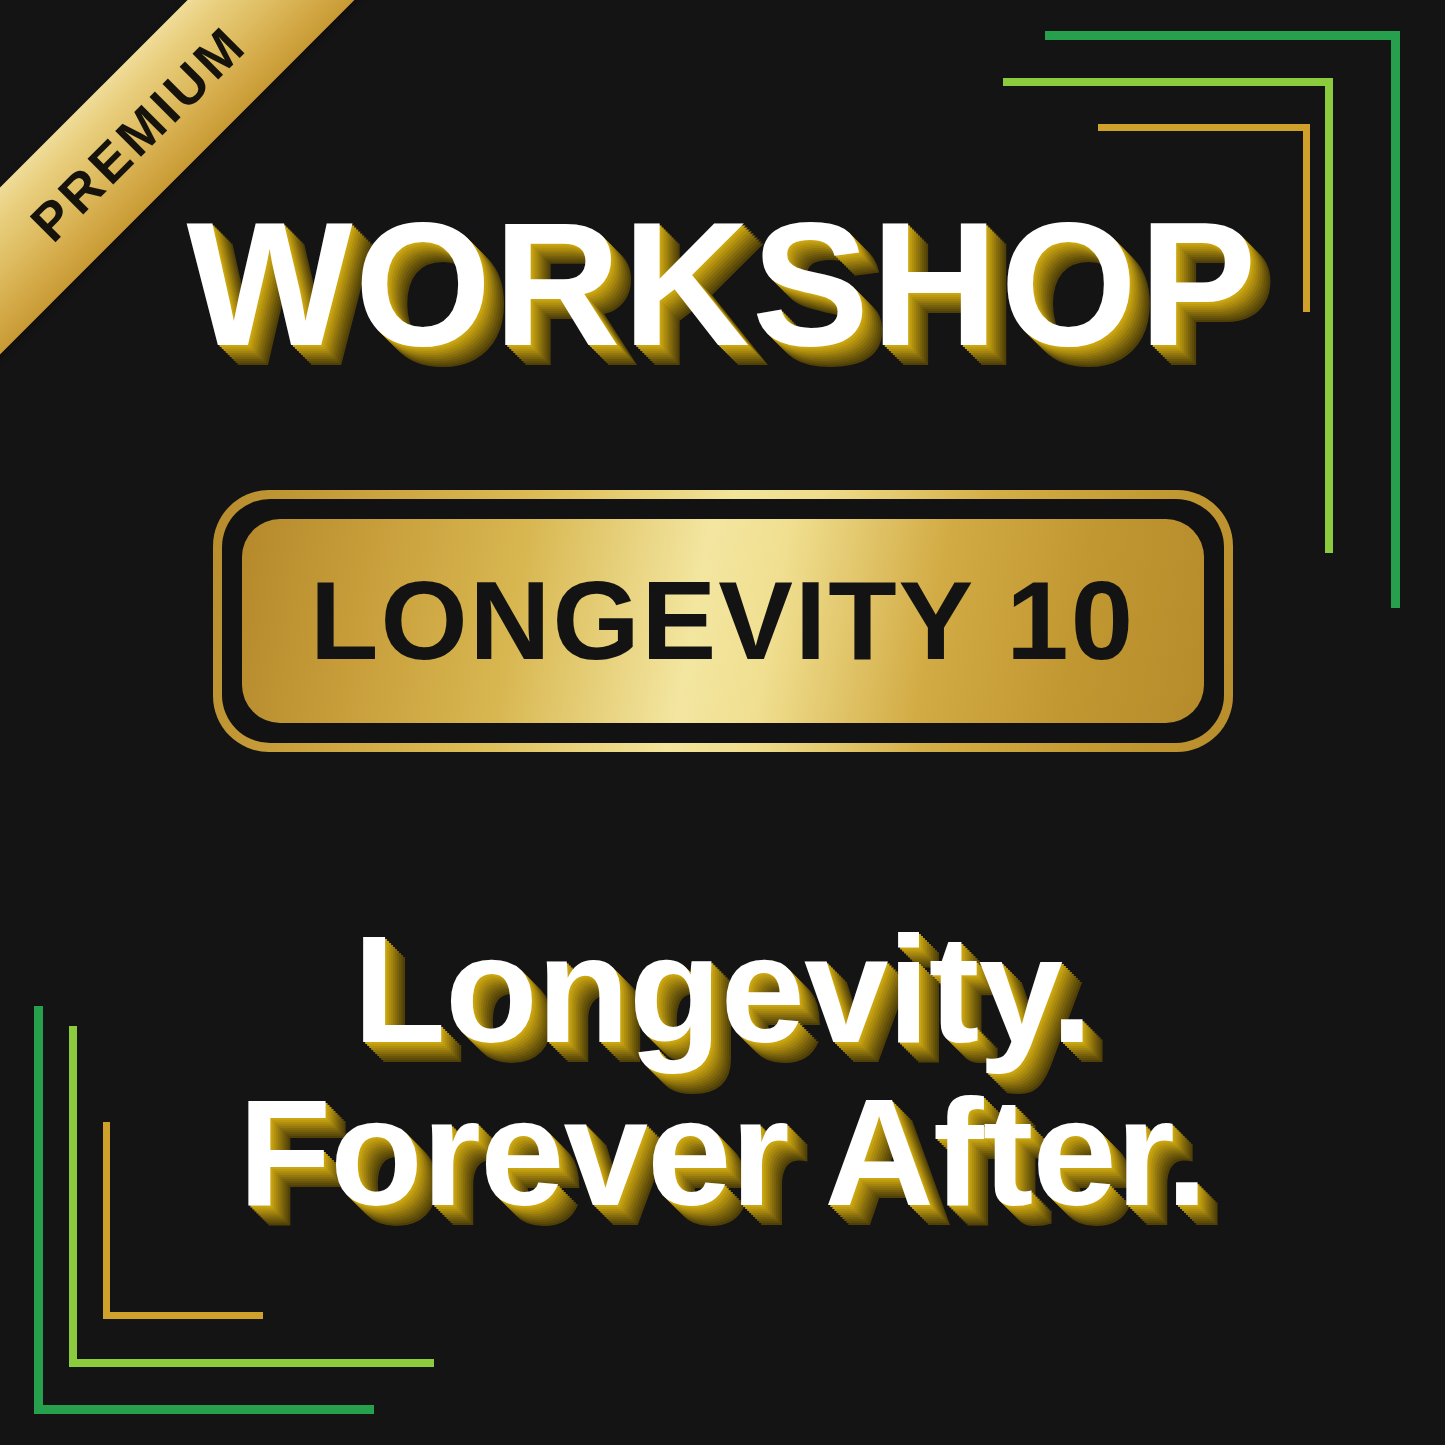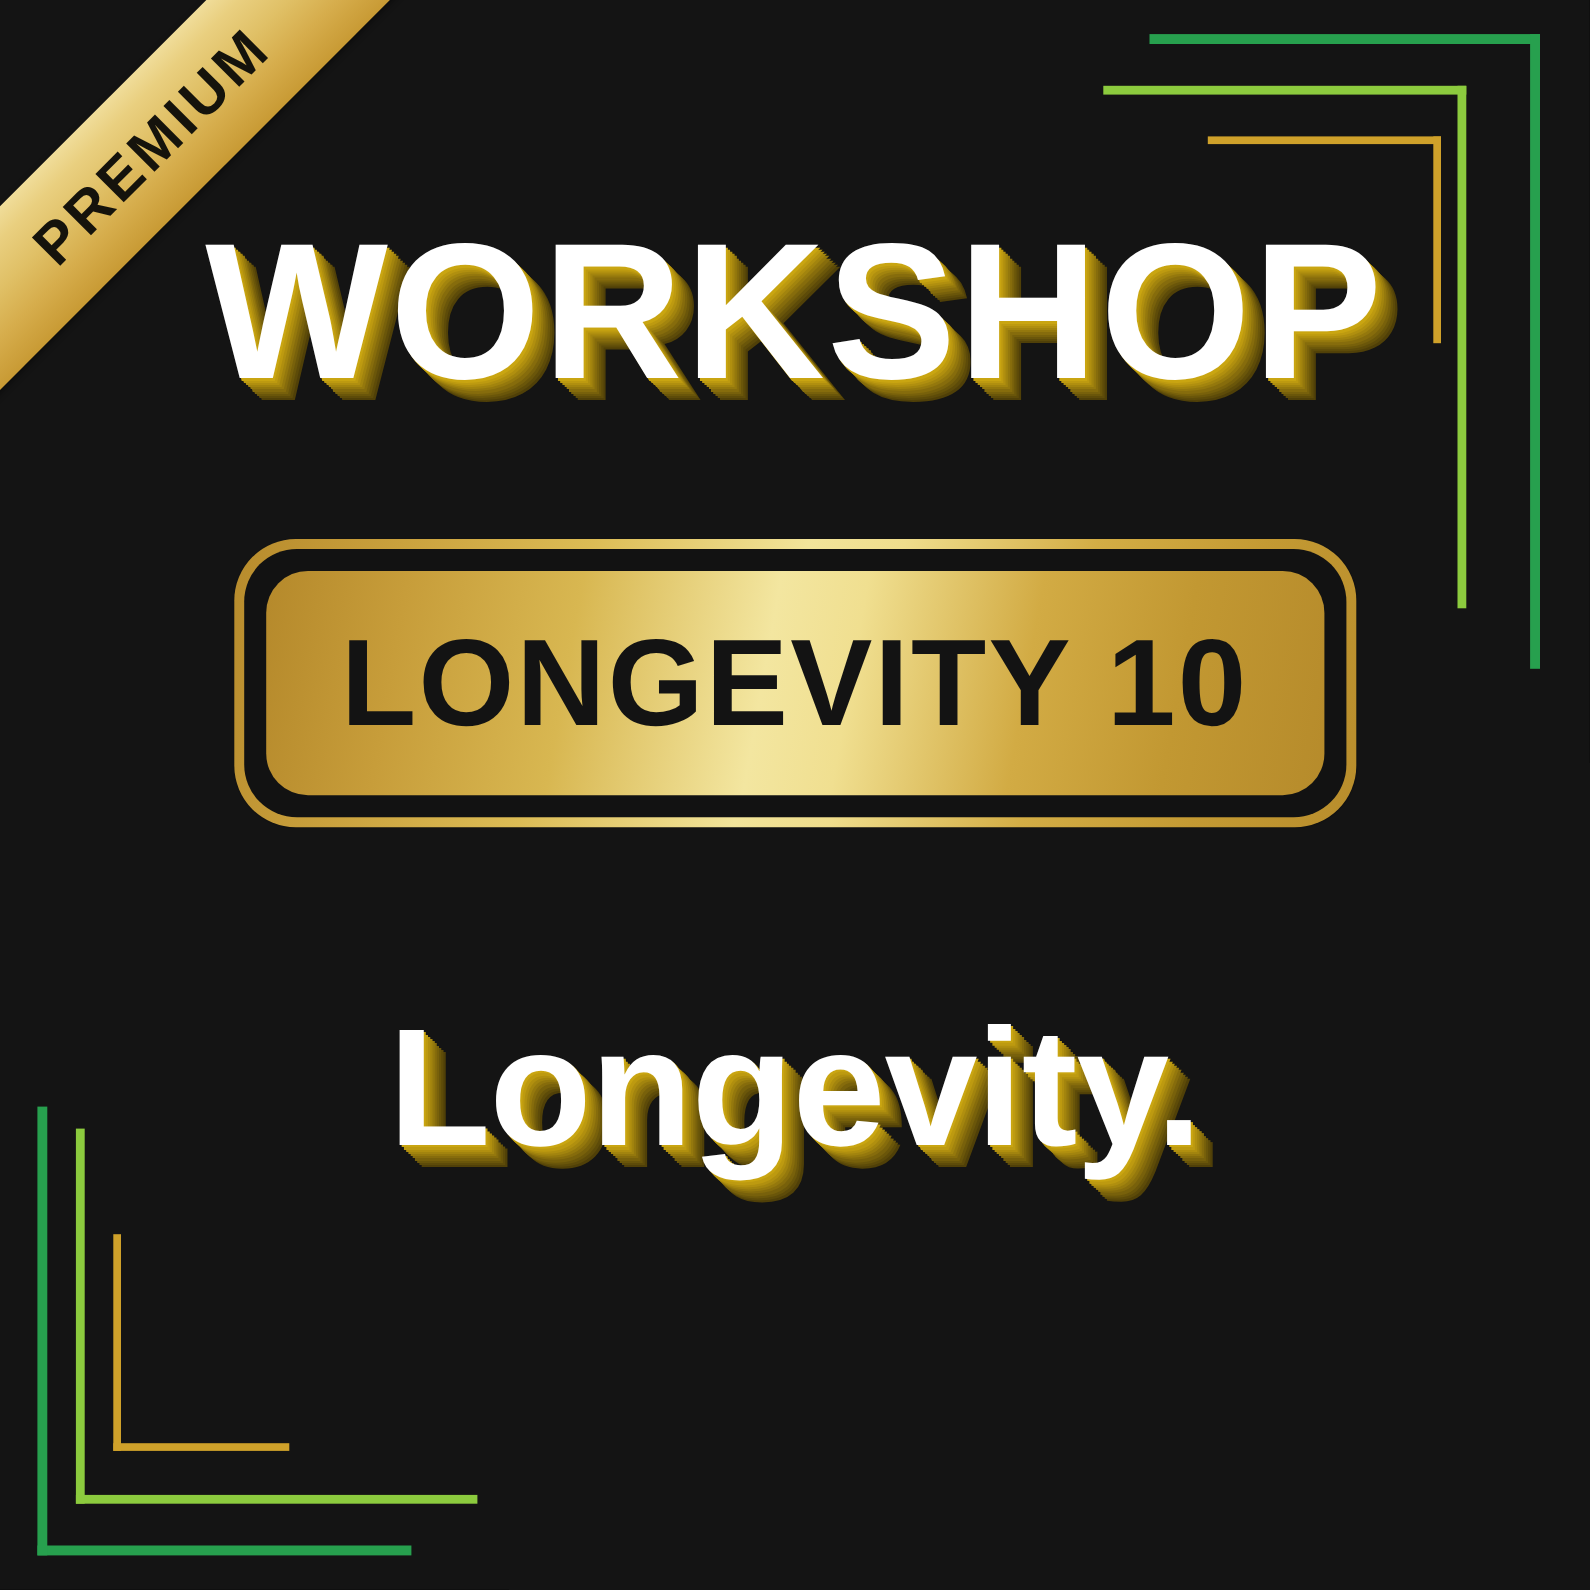--- a/index.html
+++ b/index.html
@@ -249,16 +249,17 @@
     <div id="badge-outer">
       <div id="badge-gap">
         <div id="badge-inner">
           <span id="badge-label">LONGEVITY 10</span>
         </div>
       </div>
     </div>
 
     <div id="subtitle">
       <span class="ln g3d">Longevity.</span>
+      <span class="ln g3d">Forever After.</span>
     </div>
 
   </div>
 </div>
 
 </body></html>

